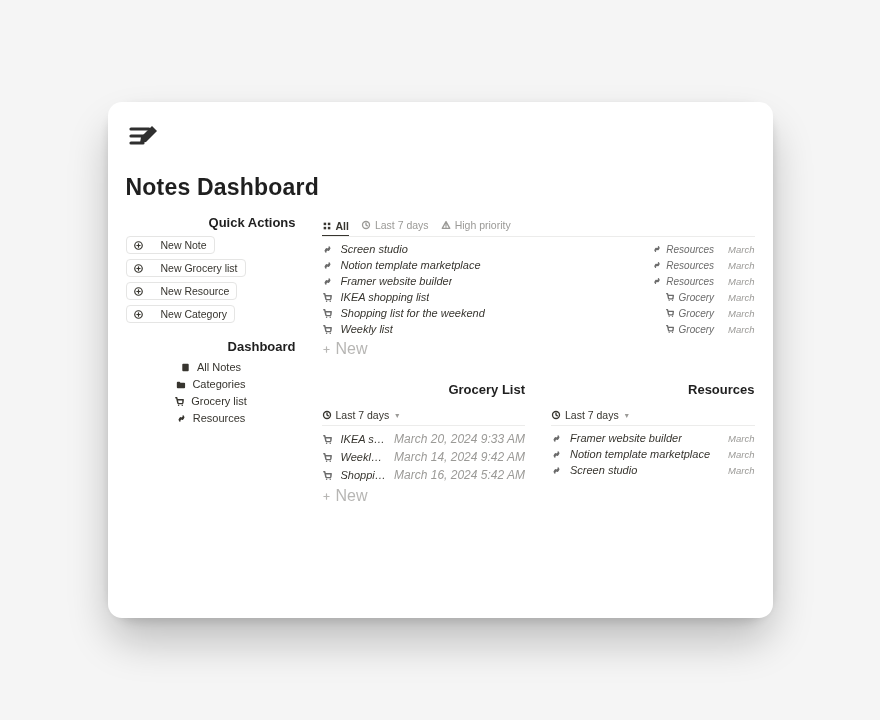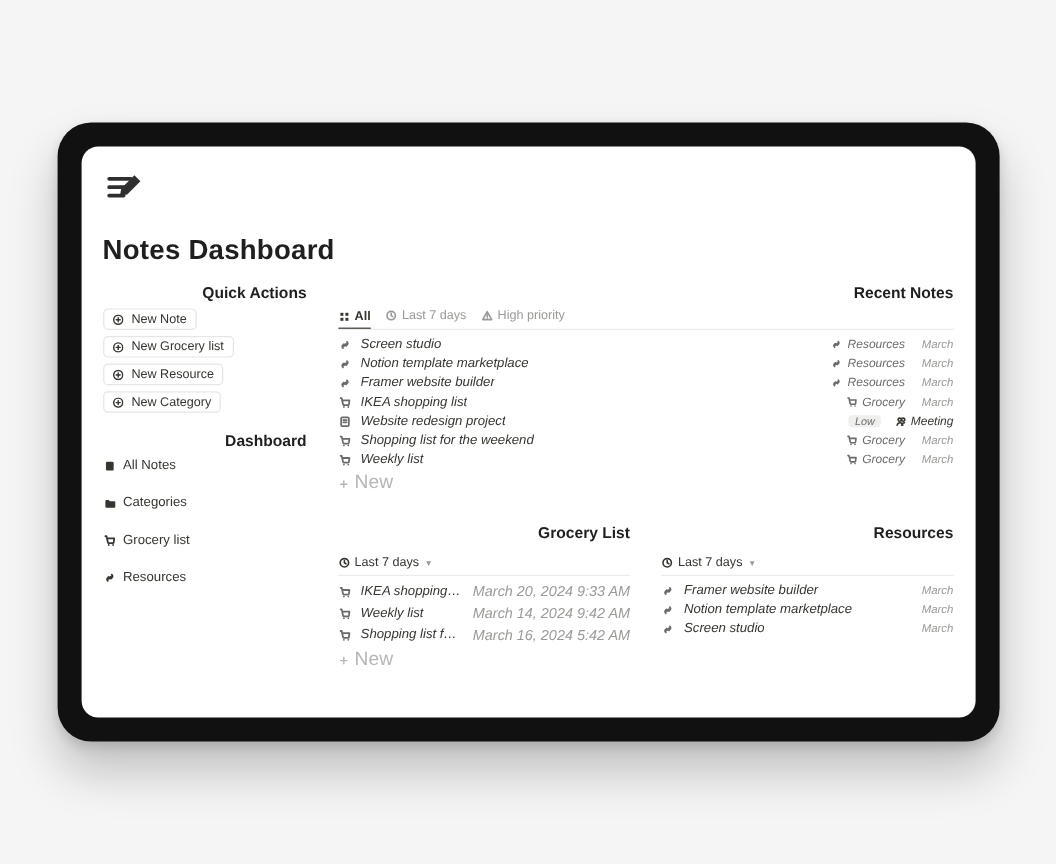--- a/index.html
+++ b/index.html
@@ -1,20 +1,20 @@
 <!DOCTYPE html>
 <html><head>
 <meta charset="utf-8">
 <style>
   * { box-sizing: border-box; margin: 0; padding: 0; }
   html, body { width: 880px; height: 720px; background: #f5f5f5; font-family: -apple-system, BlinkMacSystemFont, "Segoe UI", Helvetica, Arial, sans-serif; }
   .stage { position: relative; width: 880px; height: 720px; display: flex; align-items: center; justify-content: center; }
   .tablet {
-    width: 785px; height: 516px; background: #111; border-radius: 28px;
-    padding: 20px; box-shadow: 0 24px 40px rgba(0,0,0,.22), 0 4px 10px rgba(0,0,0,.12);
+    width: 665px; height: 516px; background: #111; border-radius: 28px;
+    padding: 0; box-shadow: 0 24px 40px rgba(0,0,0,.22), 0 4px 10px rgba(0,0,0,.12);
   }
   .screen {
     width: 100%; height: 100%; background: #fff; border-radius: 14px; overflow: hidden;
     position: relative; color: #37352f;
   }
   .content {
     position: absolute; inset: 0; padding: 16px 18px 14px 18px; overflow: hidden;
   }
 
   
@@ -27,29 +27,29 @@
   
   .cols { display: flex; gap: 26px; }
   .left { width: 170px; flex: 0 0 auto; }
   .right { flex: 1 1 auto; min-width: 0; }
 
   .sect-h { font-size: 13px; font-weight: 700; margin-bottom: 6px; color:#1f1f1f;text-align:right; }
 
   
   .qa { display: flex; flex-direction: column; gap: 5px; margin-bottom: 16px; }
   .pill {
-    display: inline-flex; align-items: center; gap: 7px;
+    display: inline-flex; align-items: center; gap: 18px;
     border: 1px solid #e5e5e4; border-radius: 4px; background: #fff;
     padding: 2px 7px; font-size: 10.5px; color:#37352f; cursor: pointer;
     width: fit-content;
   }
   .pill .plus-circle { width: 9px; height: 9px; }
 
   
-  .nav { display: flex; flex-direction: column; gap: 17px; }
+  .nav { display: flex; flex-direction: column; gap: 3px; align-items: center; }
   .nav-item { display: flex; align-items: center; gap: 6px; font-size: 11px; color:#37352f; cursor: pointer; padding: 1px 0; }
   .nav-item .ico { width: 11px; height: 11px; display:inline-flex; align-items:center; justify-content:center; }
 
   
   .tabs { display: flex; align-items: center; gap: 12px; border-bottom: 1px solid #ececeb; padding-bottom: 3px; margin-top: 4px; }
   .tab { display: inline-flex; align-items: center; gap: 4px; font-size: 10.5px; color:#9b9a97; cursor: pointer; padding-bottom: 2px; }
   .tab.active { color:#37352f; font-weight: 600; border-bottom: 1.5px solid #37352f; margin-bottom: -4px; padding-bottom: 3px; }
   .tab .ico { width: 10px; height: 10px; }
 
   
@@ -205,21 +205,20 @@
                     <svg viewBox="0 0 12 12">
                       <use href="#i-link"></use>
                     </svg>
                   </span>
                 <span>Resources</span>
               </div>
             </div>
           </div>
 
           <div class="right">
-            <div class="sect-h">Recent Notes</div>
             <div class="tabs">
               <div class="tab active">
                 <span class="ico"><svg viewBox="0 0 12 12">
                       <use href="#i-grid"></use>
                     </svg></span>
                 <span>All</span>
               </div>
               <div class="tab">
                 <span class="ico"><svg viewBox="0 0 12 12">
                       <use href="#i-clock"></use>
@@ -295,36 +294,20 @@
                     <svg viewBox="0 0 12 12" width="10" height="10">
                       <use href="#i-cart"></use>
                     </svg>
                     <span>Grocery</span>
                   </span>
                 <span class="date">March</span>
               </div>
               <div class="row">
                 <span class="ico">
                     <svg viewBox="0 0 12 12">
-                      <use href="#i-note"></use>
-                    </svg>
-                  </span>
-                <span class="title">Website redesign project</span>
-                <span class="spacer"></span>
-                <span class="badge">Low</span>
-                <span class="meeting">
-                    <svg viewBox="0 0 12 12" width="10" height="10">
-                      <use href="#i-people"></use>
-                    </svg>
-                    <span>Meeting</span>
-                  </span>
-              </div>
-              <div class="row">
-                <span class="ico">
-                    <svg viewBox="0 0 12 12">
                       <use href="#i-cart"></use>
                     </svg>
                   </span>
                 <span class="title">Shopping list for the weekend</span>
                 <span class="spacer"></span>
                 <span class="cat">
                     <svg viewBox="0 0 12 12" width="10" height="10">
                       <use href="#i-cart"></use>
                     </svg>
                     <span>Grocery</span>

